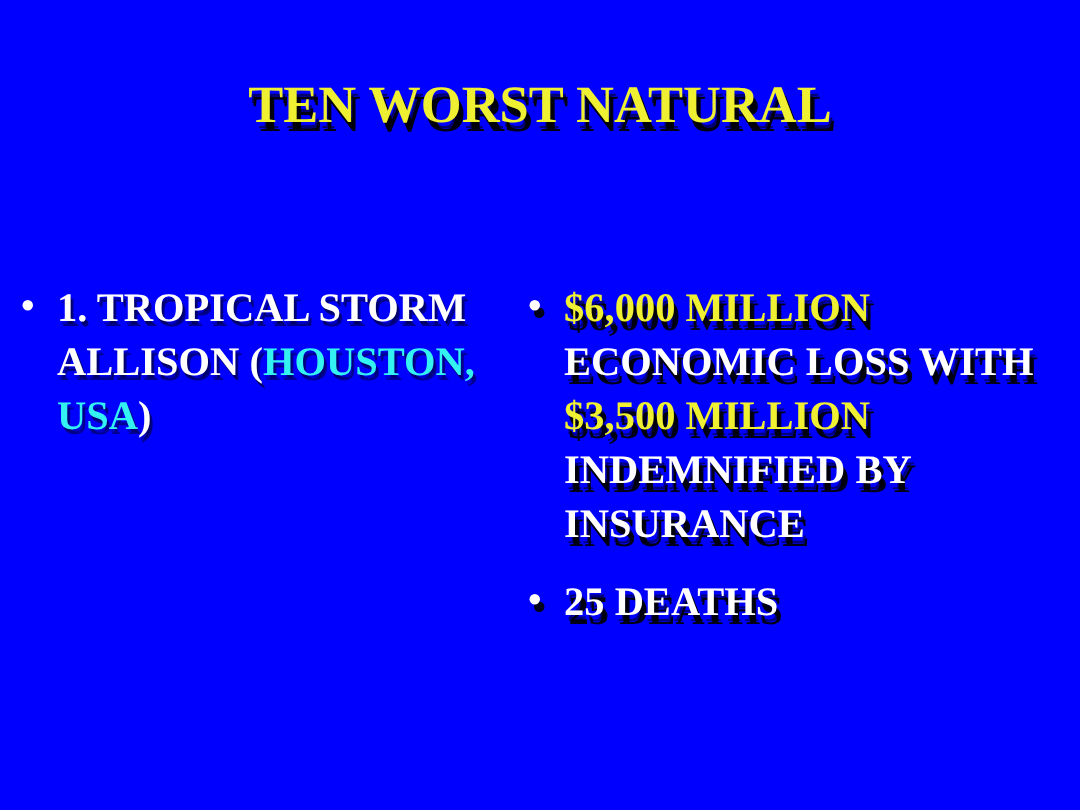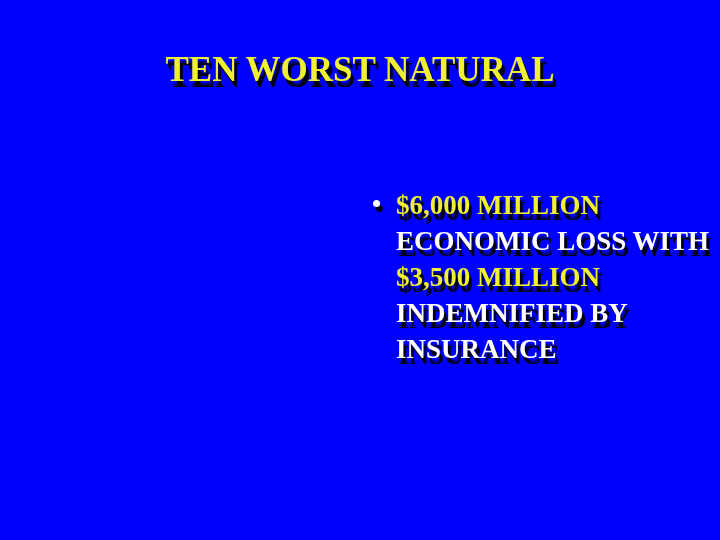--- a/index.html
+++ b/index.html
@@ -38,21 +38,21 @@
        2px 4px 0 rgba(0,0,0,0.55);
     white-space: nowrap;
   }
 
   
   .column {
     position: absolute;
     top: 163px;
   }
   #left-column  { left: 10px;  width: 348px; }
-  #right-column { left: 368px; width: 350px; }
+  #right-column { left: 348px; width: 350px; }
 
   .bullet-item {
     position: relative;
     padding-left: 28px;
     margin-bottom: 10px;
   }
   .bullet-marker {
     position: absolute;
     left: 5px;
     top: 13px;
@@ -103,26 +103,40 @@
 </style>
 </head>
 <body>
 
 <div id="slide">
 
   <div id="title-block">
     <div class="title-line">TEN WORST NATURAL</div>
   </div>
 
+  <div class="column" id="left-column">
+    <div class="bullet-item">
+      <span class="bullet-marker"></span>
+      <div class="bullet-text">
+        <span class="txt-white-soft">1. TROPICAL STORM ALLISON </span><span class="txt-white-soft">(</span><span class="txt-cyan">HOUSTON, USA</span><span class="txt-white-soft">)</span>
+      </div>
+    </div>
+  </div>
 
   <div class="column" id="right-column">
 
     <div class="bullet-item">
       <span class="bullet-marker shadowed"></span>
       <div class="bullet-text">
         <span class="txt-yellow-hard">$6,000 MILLION </span><span class="txt-white-hard">ECONOMIC LOSS WITH </span><span class="txt-yellow-hard">$3,500 MILLION </span><span class="txt-white-hard">INDEMNIFIED BY INSURANCE</span>
       </div>
     </div>
 
+    <div class="bullet-item">
+      <span class="bullet-marker shadowed"></span>
+      <div class="bullet-text">
+        <span class="txt-white-hard">25 DEATHS</span>
+      </div>
+    </div>
 
   </div>
 
 </div>
 
 </body></html>

